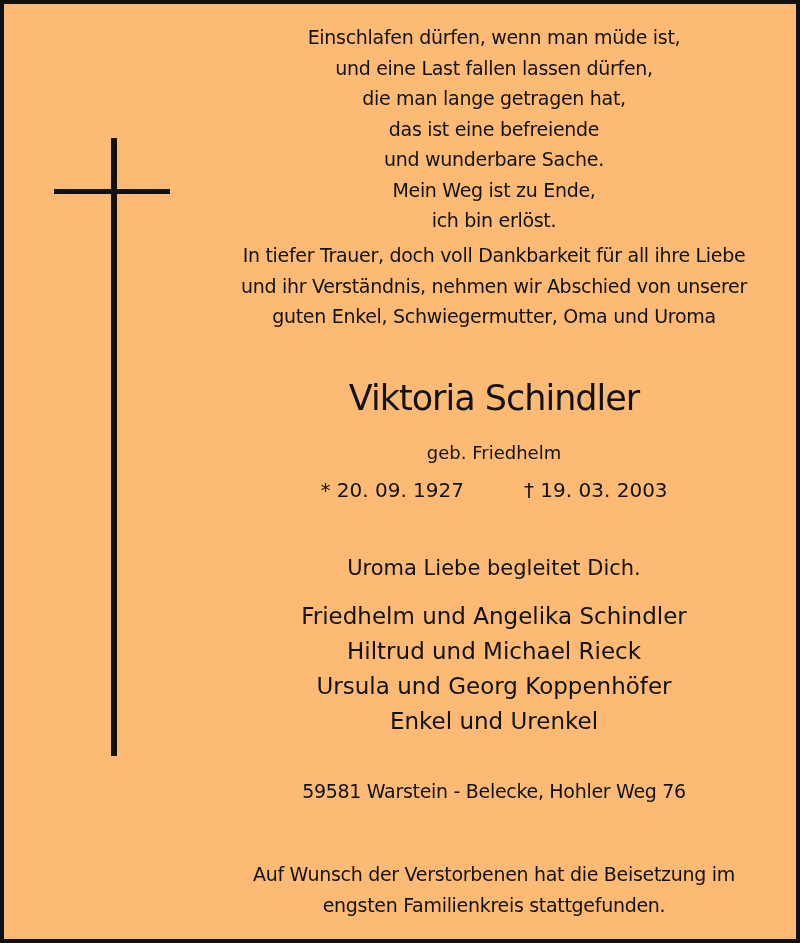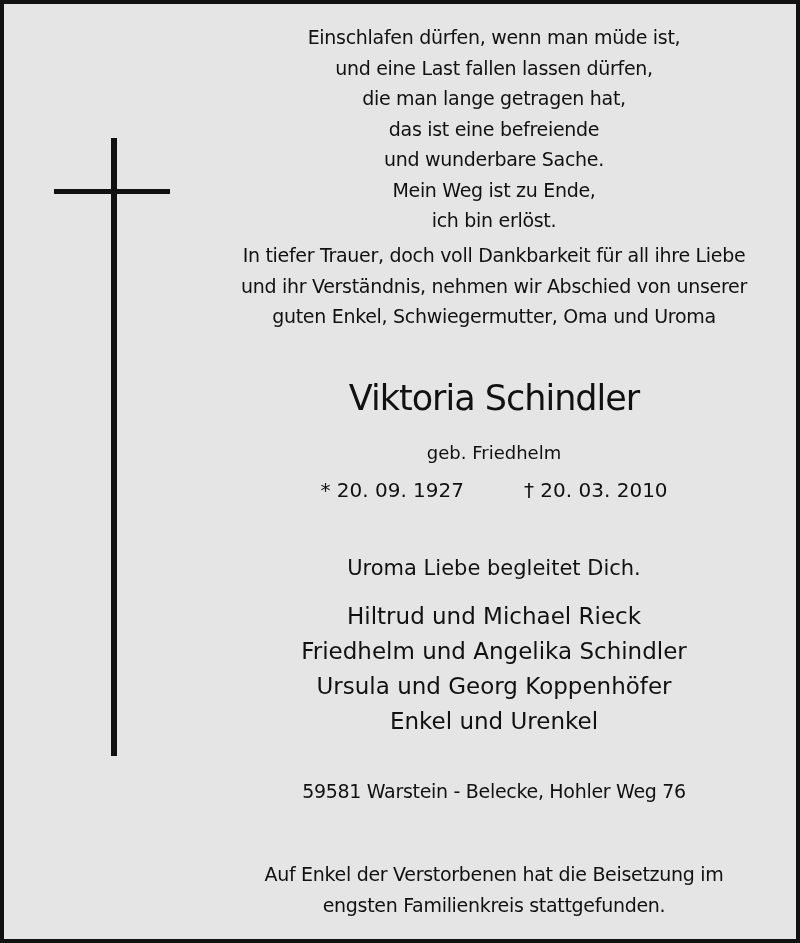--- a/index.html
+++ b/index.html
@@ -1,17 +1,17 @@
 <!DOCTYPE html>
 <html><head>
 <meta charset="utf-8">
 <style>
   html, body { margin:0; padding:0; background:#ffffff; }
   body { width:800px; height:943px; position:relative; overflow:hidden; font-family:"DejaVu Sans", sans-serif; color:#111111; }
-  .frame { position:absolute; left:0; top:0; width:792px; height:935px; border:4px solid #111111; background:#e5e5e5; }
+  .frame { position:absolute; left:0; top:0; width:792px; height:935px; border:4px solid #111111; background:#fdba74; }
   .cross-v { position:absolute; left:107px; top:134px; width:6px; height:618px; background:#111111; }
   .cross-h { position:absolute; left:50px; top:185px; width:116px; height:5px; background:#111111; }
   .col { position:absolute; left:190px; width:600px; text-align:center; }
   .line { display:block; white-space:nowrap; }
   .poem { top:18px; font-size:19px; line-height:30.5px; letter-spacing:-0.3px; }
   .intro { top:236px; font-size:19px; line-height:30.5px; letter-spacing:-0.3px; }
   .name { top:364px; font-size:35px; line-height:60px; letter-spacing:-1px; }
   .birthname { top:436px; font-size:18px; line-height:26px; }
   .dates { top:471px; font-size:20px; line-height:30px; }
   .dates span { display:inline-block; }
@@ -45,32 +45,32 @@
     <span class="line">In tiefer Trauer, doch voll Dankbarkeit für all ihre Liebe</span>
     <span class="line">und ihr Verständnis, nehmen wir Abschied von unserer</span>
     <span class="line">guten Enkel, Schwiegermutter, Oma und Uroma</span>
   </div>
 
   <div class="col name">Viktoria Schindler</div>
 
   <div class="col birthname">geb. Friedhelm</div>
 
   <div class="col dates">
-    <span>* 20. 09. 1927</span><span class="gap"></span><span>† 20. 03. 2010</span>
+    <span>* 20. 09. 1927</span><span class="gap"></span><span>† 19. 03. 2003</span>
   </div>
 
   <div class="col motto">Uroma Liebe begleitet Dich.</div>
 
   <div class="col family">
+    <span class="line">Friedhelm und Angelika Schindler</span>
     <span class="line">Hiltrud und Michael Rieck</span>
-    <span class="line">Friedhelm und Angelika Schindler</span>
     <span class="line">Ursula und Georg Koppenhöfer</span>
     <span class="line">Enkel und Urenkel</span>
   </div>
 
   <div class="col address">59581 Warstein - Belecke, Hohler Weg 76</div>
 
   <div class="col note">
-    <span class="line">Auf Enkel der Verstorbenen hat die Beisetzung im</span>
+    <span class="line">Auf Wunsch der Verstorbenen hat die Beisetzung im</span>
     <span class="line">engsten Familienkreis stattgefunden.</span>
   </div>
 
 </div>
 
 </body></html>

